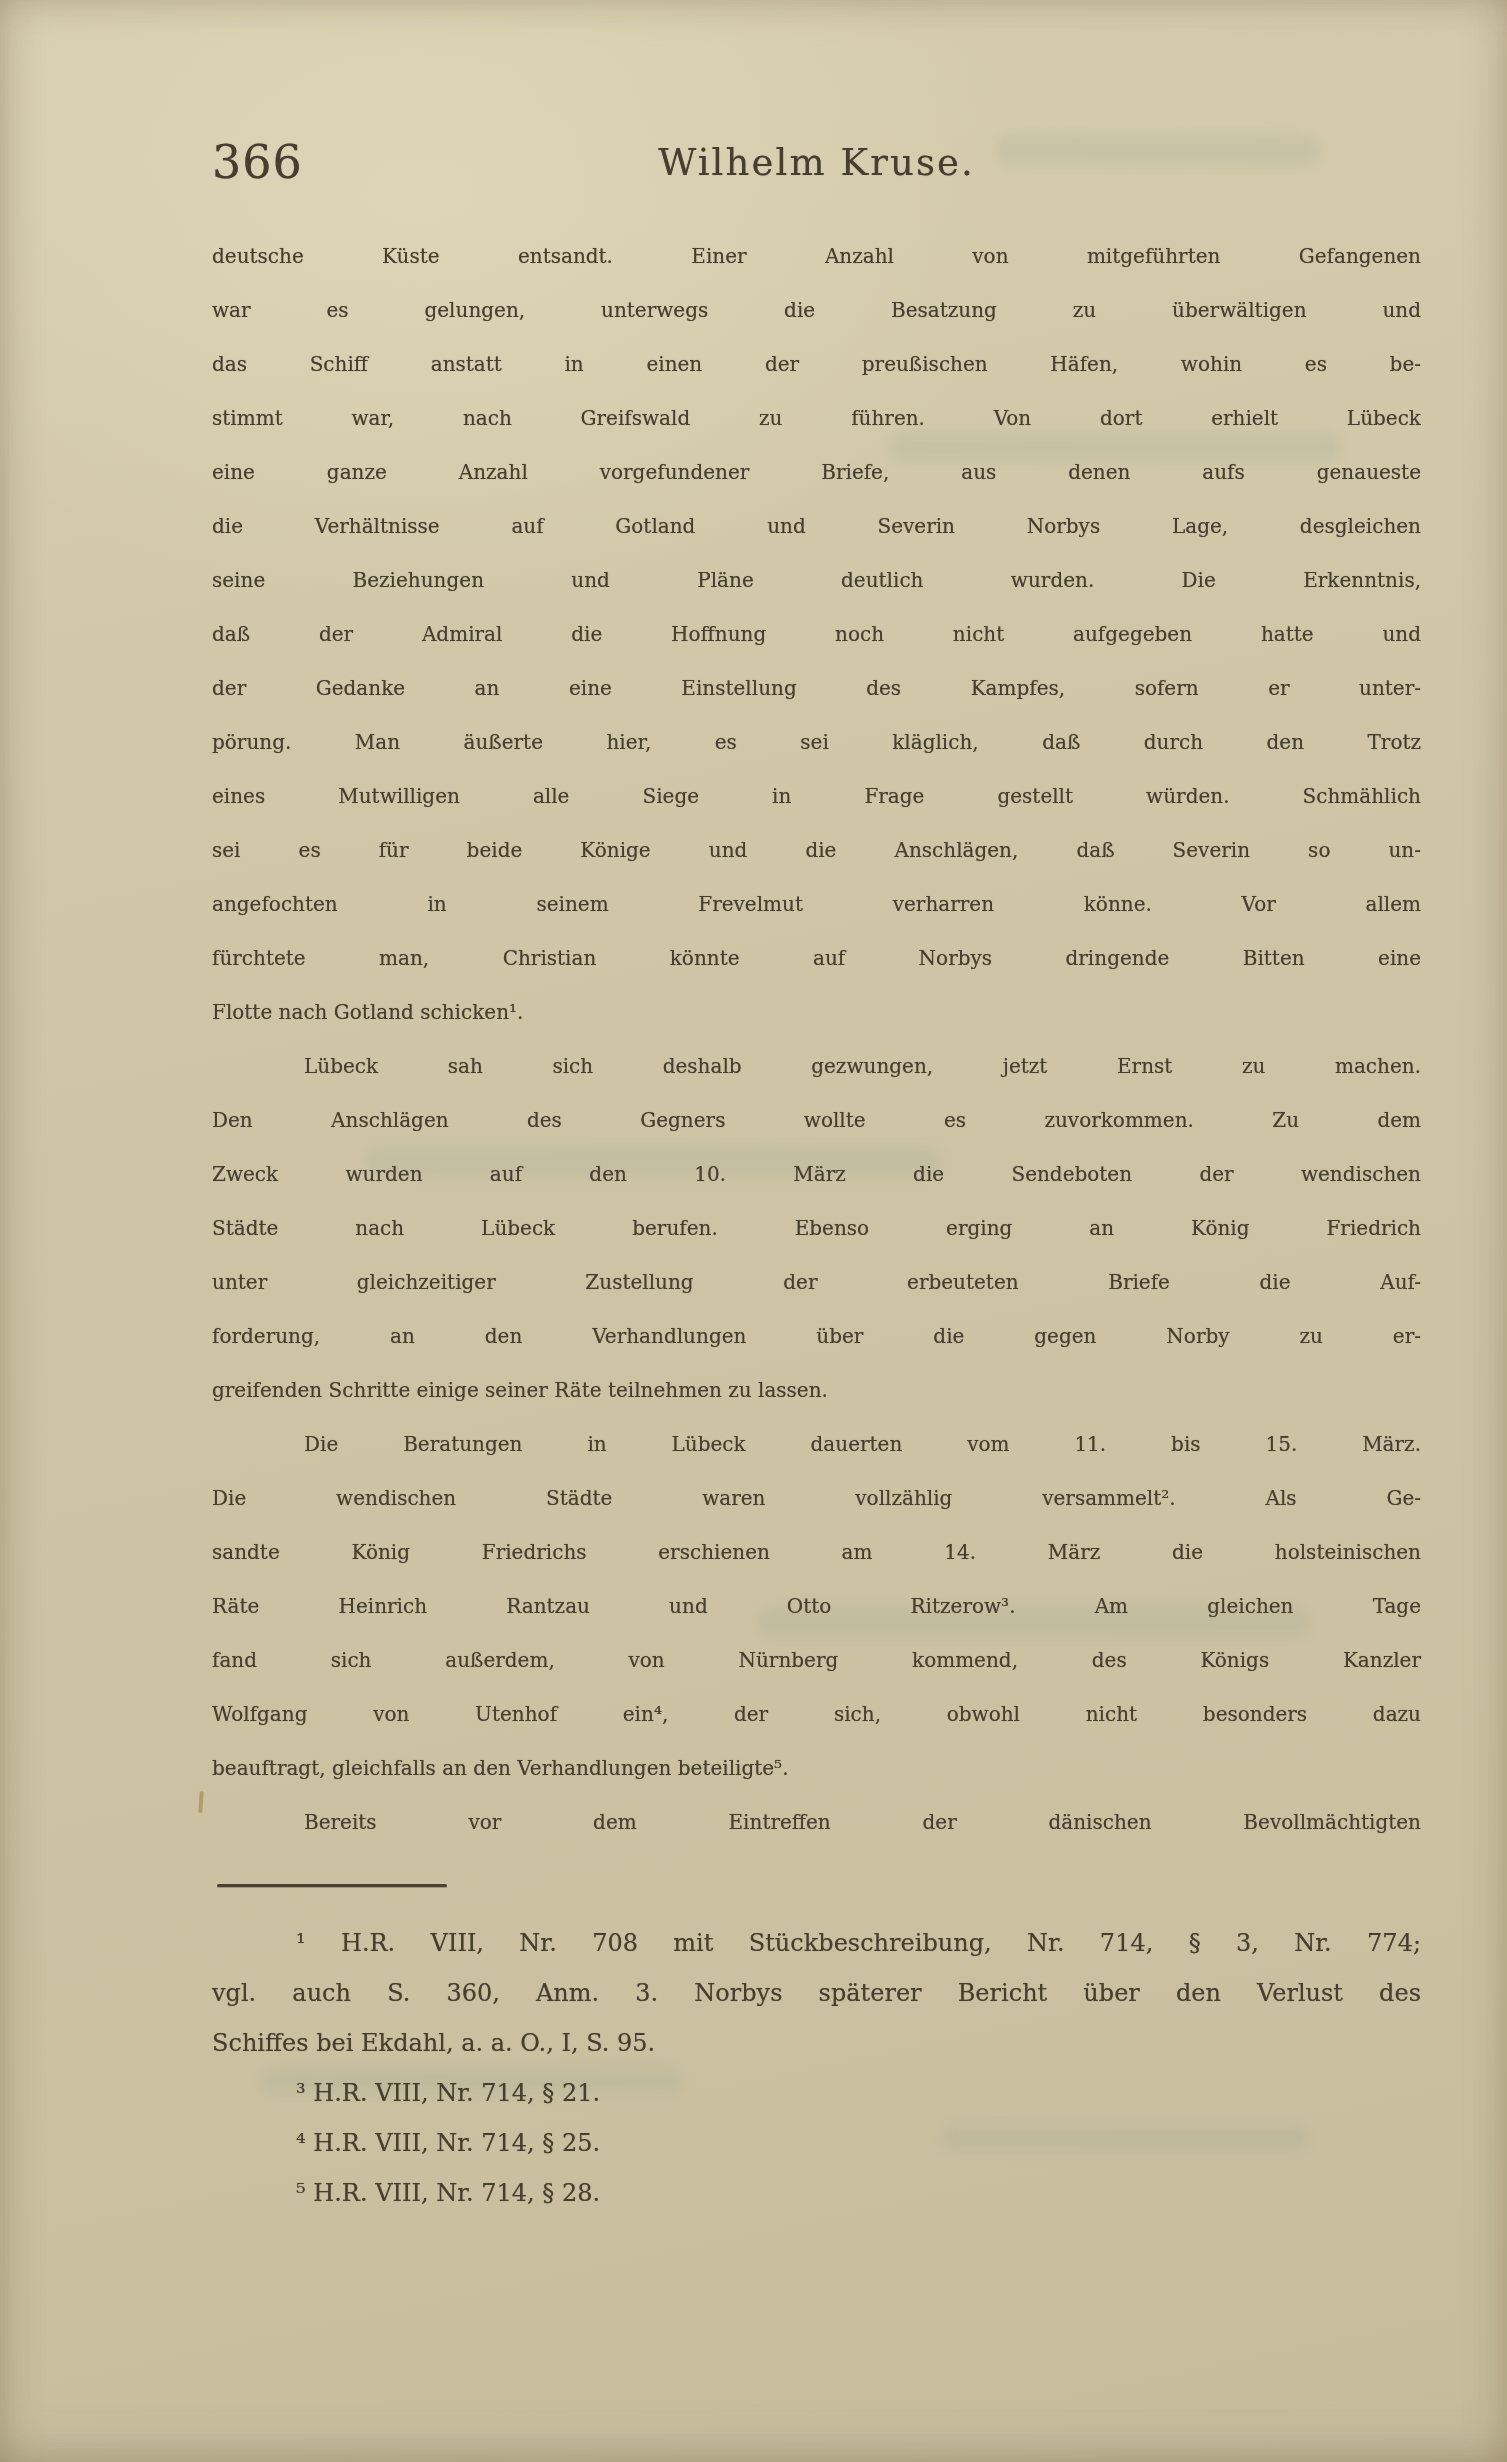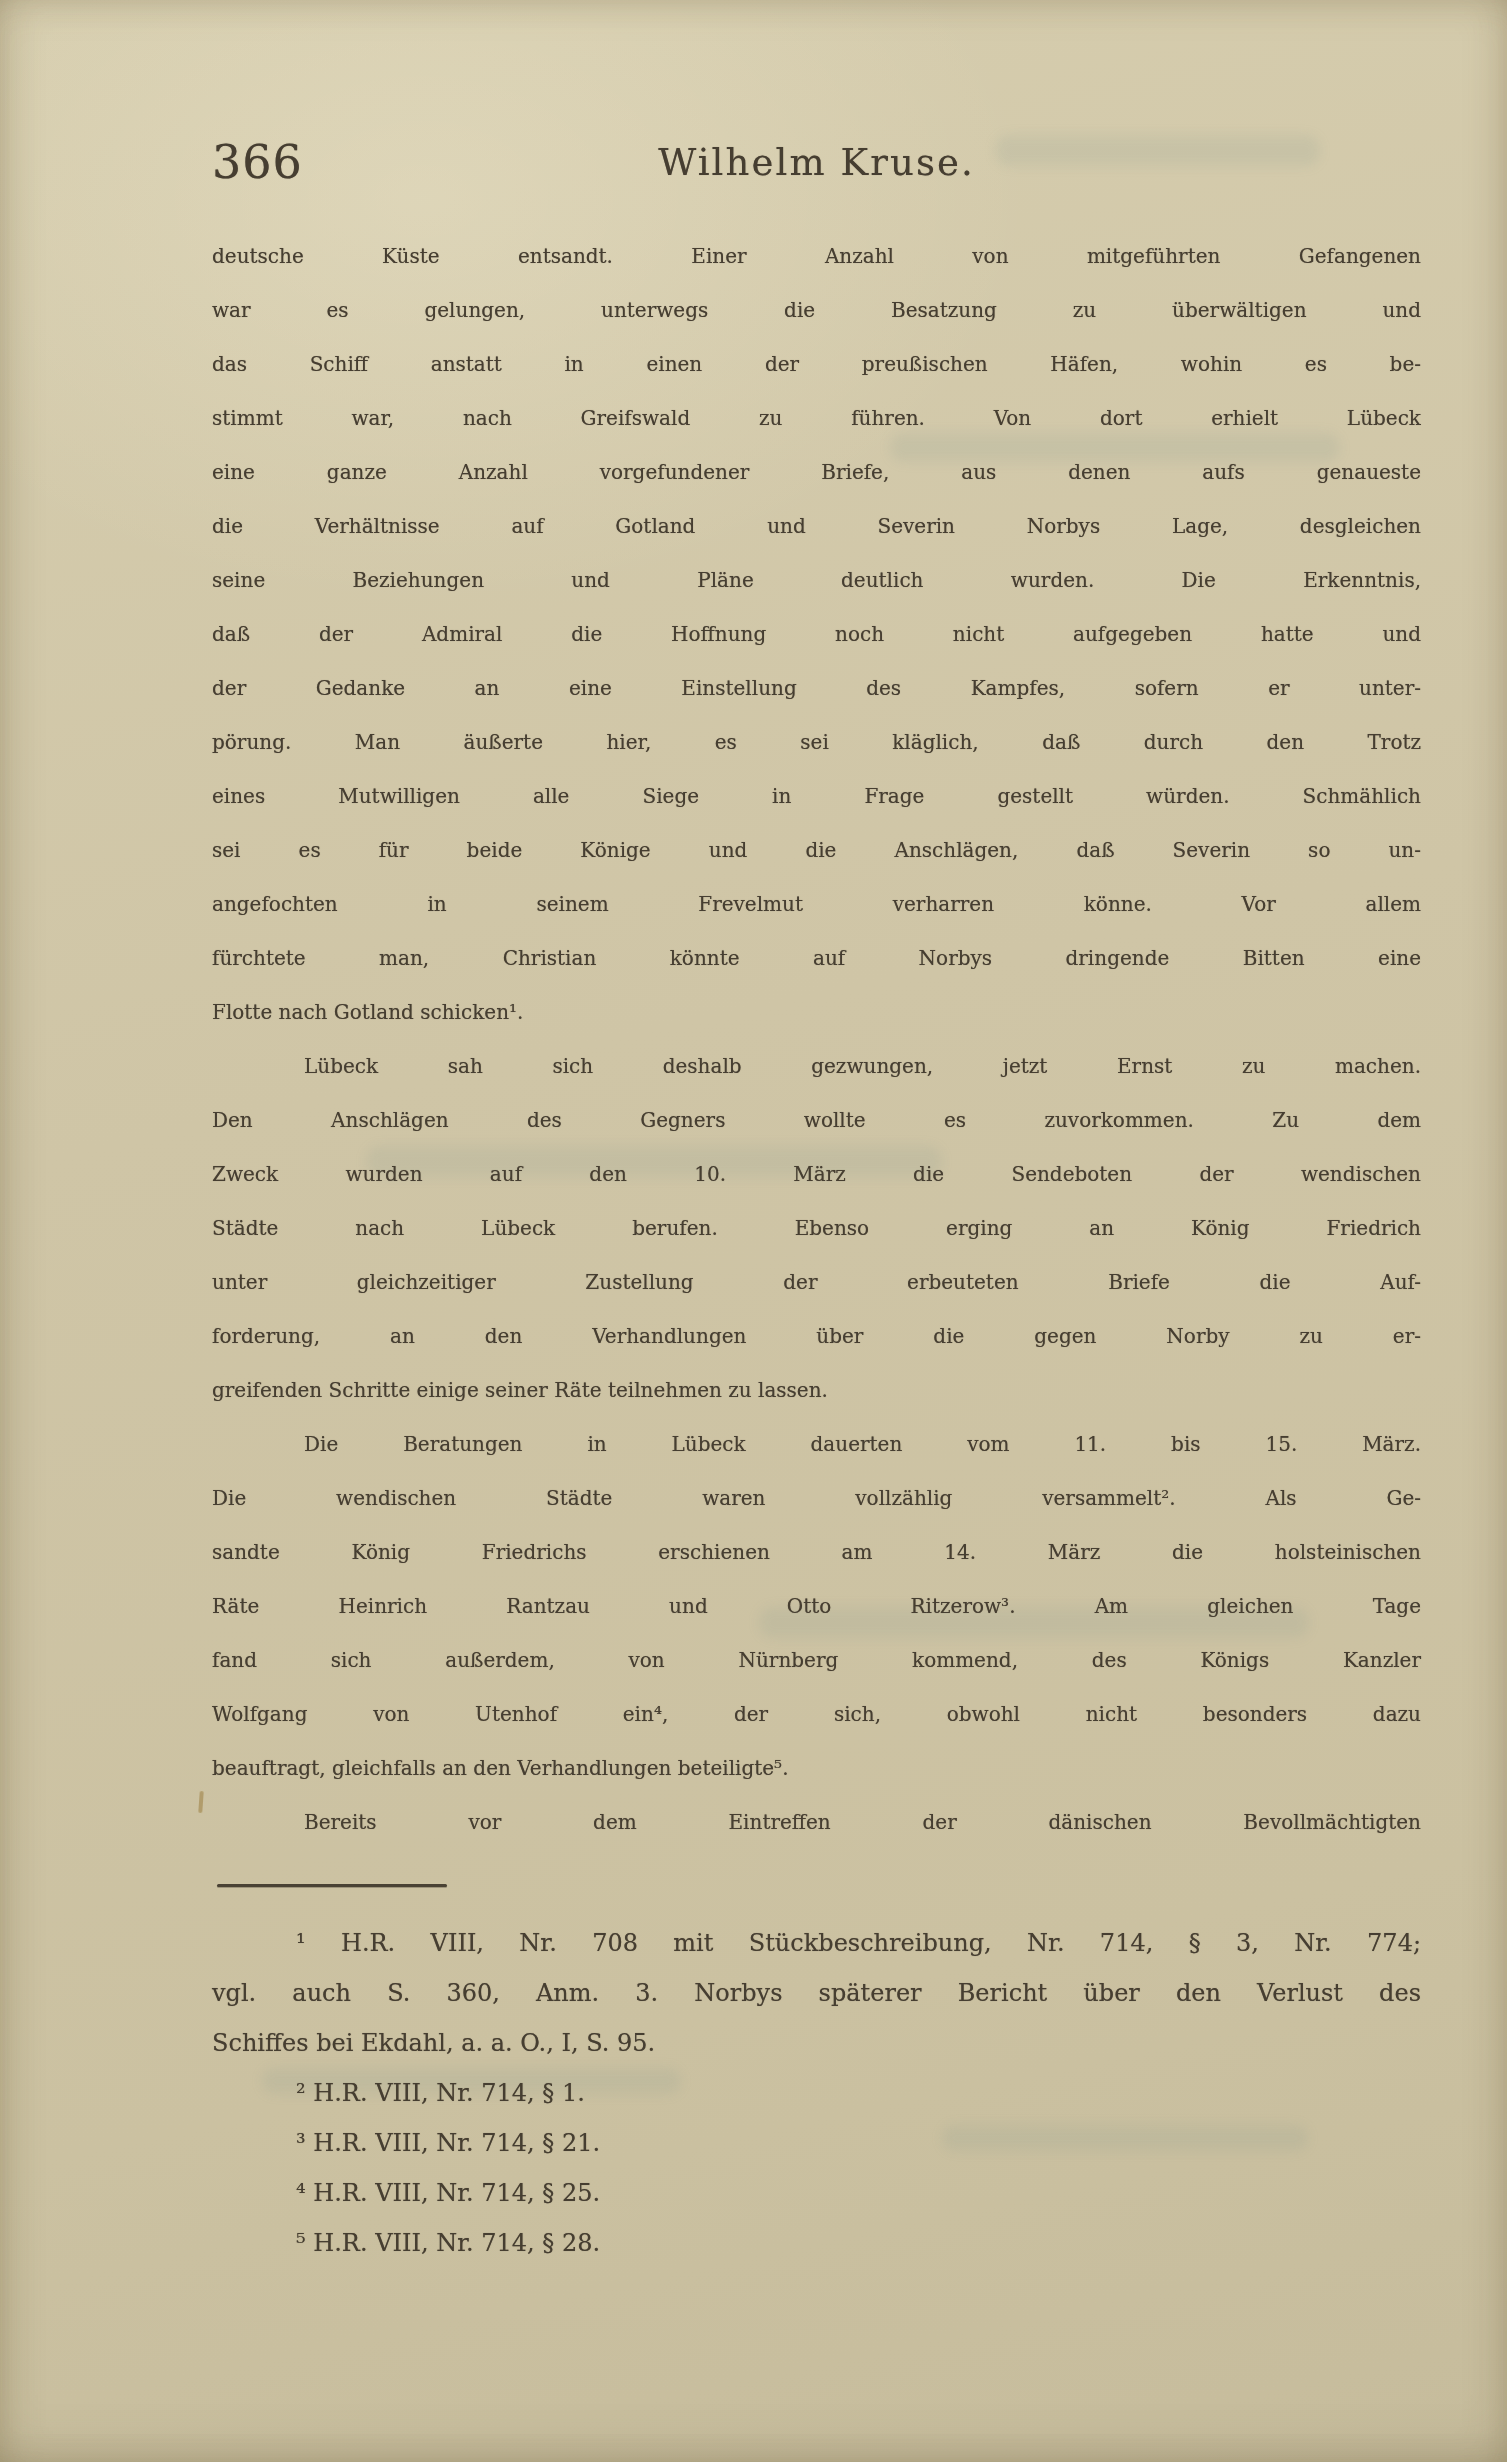--- a/index.html
+++ b/index.html
@@ -99,20 +99,19 @@
   </div>
 
   <div class="penmark"></div>
 
   <div class="fnrule"></div>
 
   <div class="footnotes ink">
     <div class="fn ind">¹ H.R. VIII, Nr. 708 mit Stückbeschreibung, Nr. 714, § 3, Nr. 774;</div>
     <div class="fn">vgl. auch S. 360, Anm. 3.  Norbys späterer Bericht über den Verlust des</div>
     <div class="fn noj">Schiffes bei Ekdahl, a. a. O., I, S. 95.</div>
-    <div class="fn noj ind">² H.R. VIII, Nr. 714, § 1.</div>
     <div class="fn noj ind">³ H.R. VIII, Nr. 714, § 21.</div>
     <div class="fn noj ind">⁴ H.R. VIII, Nr. 714, § 25.</div>
     <div class="fn noj ind">⁵ H.R. VIII, Nr. 714, § 28.</div>
   </div>
 
 </div>
 
 
 </body></html>

